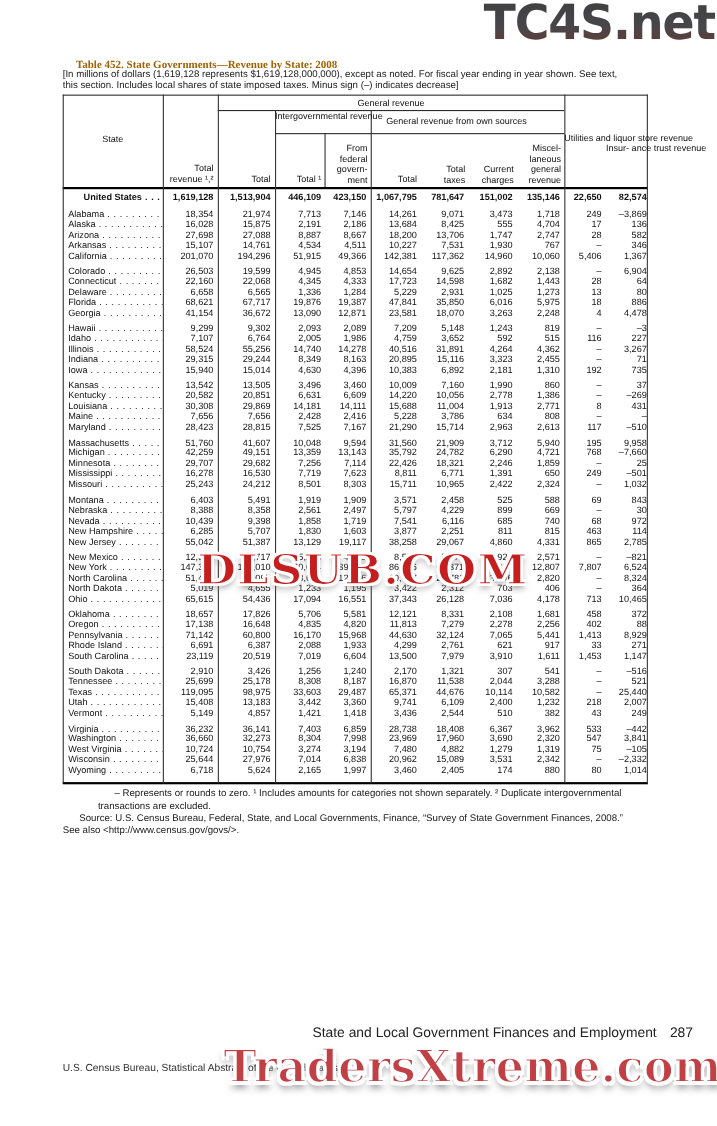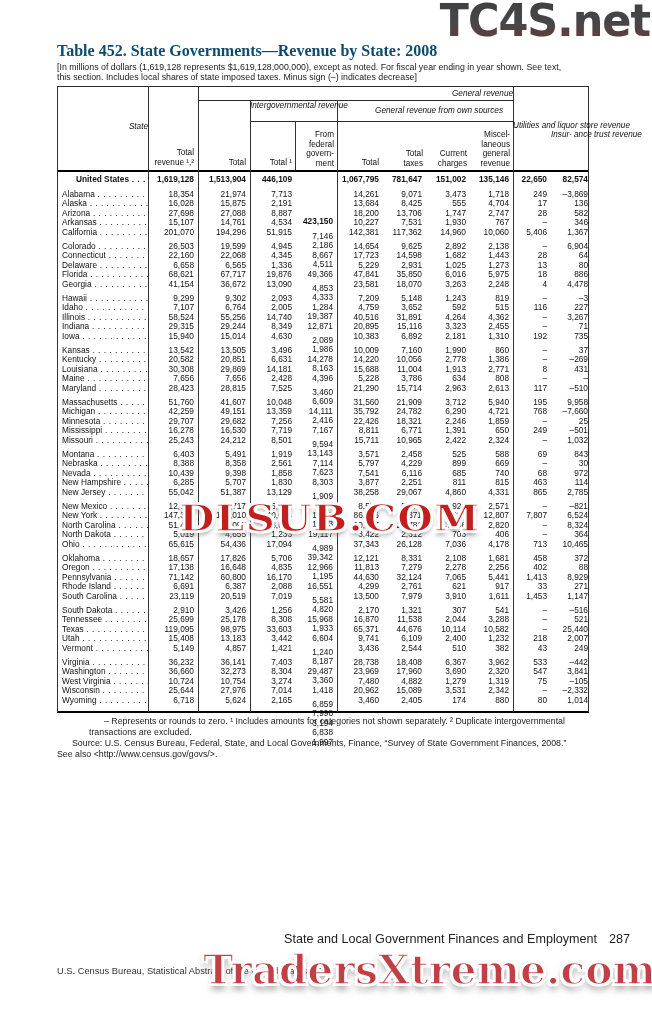--- a/index.html
+++ b/index.html
@@ -15,44 +15,44 @@
     font-weight:bold;font-size:41px;letter-spacing:1px;color:#c41e1e;white-space:nowrap;
     transform:scaleY(.92);-webkit-text-stroke:1.4px #fff;
     text-shadow:-2px -2px 0 #fff,2px -2px 0 #fff,-2px 2px 0 #fff,2px 2px 0 #fff,
                 0 4px 6px rgba(110,110,110,.75);}
   .wm-bot{position:absolute;right:-4px;top:946px;font-family:"DejaVu Serif",serif;
     font-weight:bold;font-size:41px;color:#c04045;white-space:nowrap;
     -webkit-text-stroke:1.6px #fff;
     text-shadow:-2px -2px 0 #fff,2px -2px 0 #fff,-2px 2px 0 #fff,2px 2px 0 #fff,
                 0 5px 7px rgba(100,100,100,.7);}
   
-  .title{position:absolute;left:57px;top:42px;margin:0;font-family:"Liberation Serif",serif;
-    font-weight:bold;font-size:16px;color:#0c4a6e;}
+  .title{position:absolute;left:57px;top:42px;margin:12px;font-family:"Liberation Serif",serif;
+    font-weight:bold;font-size:10px;color:#a16207;}
   .note{position:absolute;left:57px;top:62px;margin:0;font-size:8.8px;line-height:10.4px;color:#1a1a1a;}
   
   .tbl{position:absolute;left:57px;top:86px;width:532px;height:627px;font-size:8.2px;color:#111;}
   .vl{position:absolute;width:1px;background:#333;}
   .hl{position:absolute;height:1px;background:#2b2b2b;}
   .hl.thick{height:1.7px;background:#000;}
   .hc{position:absolute;line-height:9.5px;white-space:pre-line;}
   .hc.r{text-align:right;}
-  .hc.c{font-style:italic;}
+  .hc.c{text-align:center;}
   
   .tbody{position:absolute;left:0;top:87px;width:532px;}
   .row{display:flex;height:9.5px;line-height:9.5px;font-size:8.3px;}
   .row.gt{margin-top:4.5px;}
   .row.us{font-weight:bold;height:11px;line-height:11px;padding-top:1px;margin-bottom:3px;}
   .c{box-sizing:border-box;text-align:right;white-space:nowrap;}
   .c.s{width:91px;text-align:left;padding-left:5px;overflow:hidden;}
   .c.s::after{content:" . . . . . . . . . . . . . . . . . . . . . . .";letter-spacing:.5px;}
   .row.us .c.s{padding-left:19px;}
   .c.c1{width:50px;padding-right:4px;}
   .c.c2{width:52px;padding-right:4px;}
   .c.c3{width:45px;padding-right:3px;}
-  .c.c4{width:42px;padding-right:4px;margin-top:42px;}
+  .c.c4{width:42px;padding-right:4px;}
   .c.c5{width:45px;padding-right:3px;}
   .c.c6{width:44px;padding-right:4px;}
   .c.c7{width:44px;padding-right:4px;}
   .c.c8{width:43px;padding-right:4px;}
   .c.c9{width:40px;padding-right:6px;}
   .c.c10{width:36px;padding-right:1px;}
   
   .fn{position:absolute;left:57px;width:535px;margin:0;font-size:8.8px;line-height:10.6px;
       color:#1a1a1a;text-indent:15px;}
   .fn1{top:716px;margin-left:32px;}

